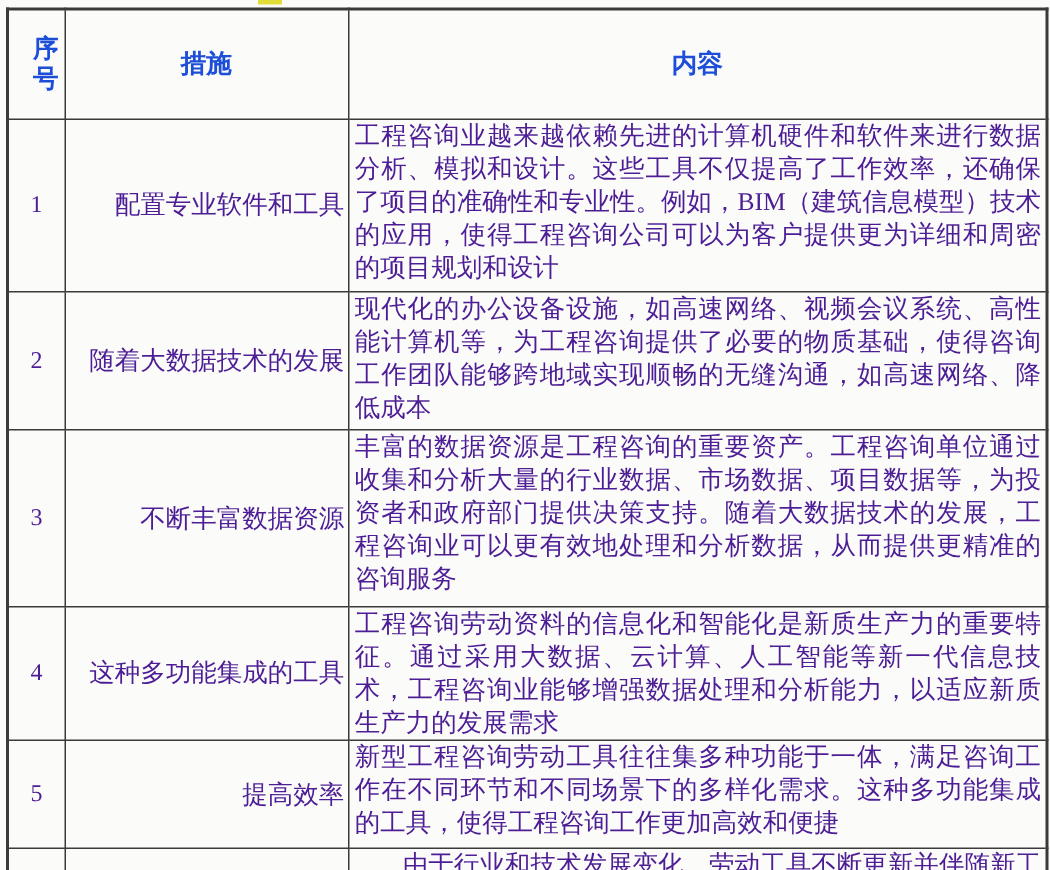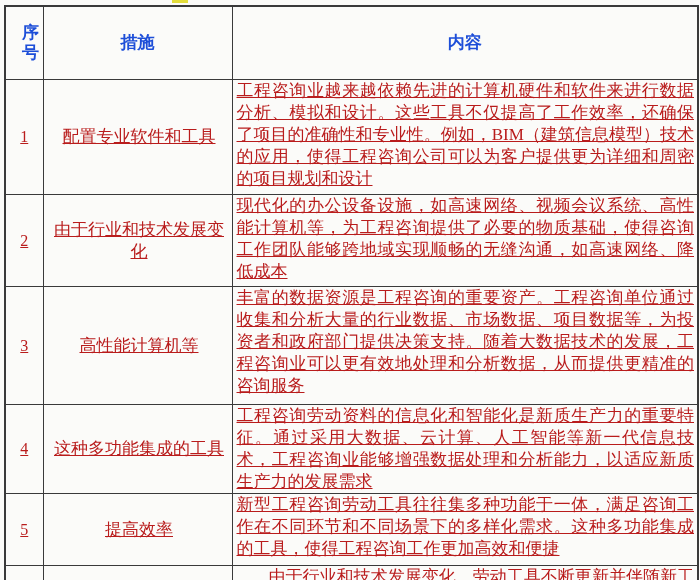--- a/index.html
+++ b/index.html
@@ -37,29 +37,28 @@
     text-align: center;
     vertical-align: middle;
     padding: 16px;
     line-height: 20px;
     color: #1d4ed8;
   }
   td {
     font-size: 17px;
     line-height: 22px;
     vertical-align: middle;
-    color: #b91c1c;
-    text-decoration: underline;
+    color: #4c1d95;
   }
   td.no {
     text-align: center;
     font-size: 16px;
   }
   td.measure {
-    text-align: center;
+    text-align: right;
     padding: 0 2px 0 5px;
   }
   td.content {
     text-align: justify;
     text-justify: inter-character;
     vertical-align: top;
     padding: 0 3px 0 4px;
     word-break: break-all;
   }
   tr.r1 td { height: 115px; }
@@ -89,26 +88,26 @@
       </tr>
     </thead>
     <tbody>
       <tr class="r1">
         <td class="no">1</td>
         <td class="measure">配置专业软件和工具</td>
         <td class="content">工程咨询业越来越依赖先进的计算机硬件和软件来进行数据分析、模拟和设计。这些工具不仅提高了工作效率，还确保了项目的准确性和专业性。例如，BIM（建筑信息模型）技术的应用，使得工程咨询公司可以为客户提供更为详细和周密的项目规划和设计</td>
       </tr>
       <tr class="r2">
         <td class="no">2</td>
-        <td class="measure">由于行业和技术发展变化</td>
+        <td class="measure">随着大数据技术的发展</td>
         <td class="content">现代化的办公设备设施，如高速网络、视频会议系统、高性能计算机等，为工程咨询提供了必要的物质基础，使得咨询工作团队能够跨地域实现顺畅的无缝沟通，如高速网络、降低成本</td>
       </tr>
       <tr class="r3">
         <td class="no">3</td>
-        <td class="measure">高性能计算机等</td>
+        <td class="measure">不断丰富数据资源</td>
         <td class="content">丰富的数据资源是工程咨询的重要资产。工程咨询单位通过收集和分析大量的行业数据、市场数据、项目数据等，为投资者和政府部门提供决策支持。随着大数据技术的发展，工程咨询业可以更有效地处理和分析数据，从而提供更精准的咨询服务</td>
       </tr>
       <tr class="r4">
         <td class="no">4</td>
         <td class="measure">这种多功能集成的工具</td>
         <td class="content">工程咨询劳动资料的信息化和智能化是新质生产力的重要特征。通过采用大数据、云计算、人工智能等新一代信息技术，工程咨询业能够增强数据处理和分析能力，以适应新质生产力的发展需求</td>
       </tr>
       <tr class="r5">
         <td class="no">5</td>
         <td class="measure">提高效率</td>

